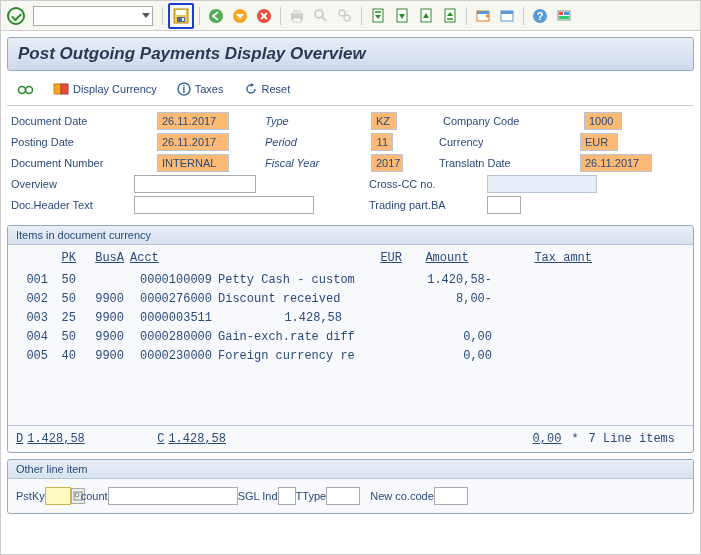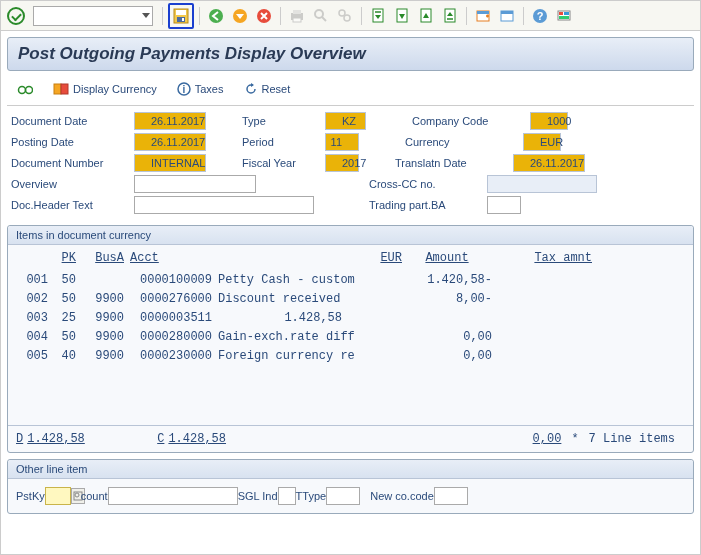--- a/index.html
+++ b/index.html
@@ -116,39 +116,40 @@
     display: flex;
     align-items: center;
     margin-bottom: 3px;
     gap: 8px;
   }
   .lbl {
     color: #2a4a7a;
     font-size: 11px;
   }
   .col1-lbl { width: 115px; }
-  .col2-lbl { width: 75px; }
+  .col2-lbl { width: 75px; font-style: italic; }
   .col3-lbl { width: 110px; }
   .inp {
     height: 18px;
     border: 1px solid #aaa;
     background: #fff;
     font-size: 11px;
     padding: 0 3px;
     font-family: Arial, sans-serif;
   }
   .inp-ro {
     border: 1px solid #b8c4d6;
-    background: #eab308;
-    color: #2a4a7a;
-    padding: 1px 16px;
+    background: #fdba74;
+    color: #2a4a7a;
+    padding: 1px 4px;
     display: inline-flex;
     align-items: center;
     height: 18px;
     font-size: 11px;
+    margin-left: 23px;
   }
   .spacer1 { width: 20px; }
   .spacer2 { width: 30px; }
   .group-box {
     border: 1px solid #9ab;
     border-radius: 3px;
     margin: 6px;
     background: #f7f9fc;
   }
   .group-header {
@@ -369,21 +370,21 @@
       <span>Reset</span>
     </div>
   </div>
 
   <div class="form-area">
     <div class="form-row">
       <span class="lbl col1-lbl">Document Date</span>
       <span class="inp-ro" style="width:72px">26.11.2017</span>
       <div class="spacer1"></div>
       <span class="lbl col2-lbl">Type</span>
-      <span class="inp-ro" style="width:41px">KZ</span>
+      <span class="inp-ro" style="width:26px">KZ</span>
       <div class="spacer2"></div>
       <span class="lbl col3-lbl">Company Code</span>
       <span class="inp-ro" style="width:38px">1000</span>
     </div>
     <div class="form-row">
       <span class="lbl col1-lbl">Posting Date</span>
       <span class="inp-ro" style="width:72px">26.11.2017</span>
       <div class="spacer1"></div>
       <span class="lbl col2-lbl">Period</span>
       <span class="inp-ro" style="width:22px;justify-content:flex-end">11</span>

